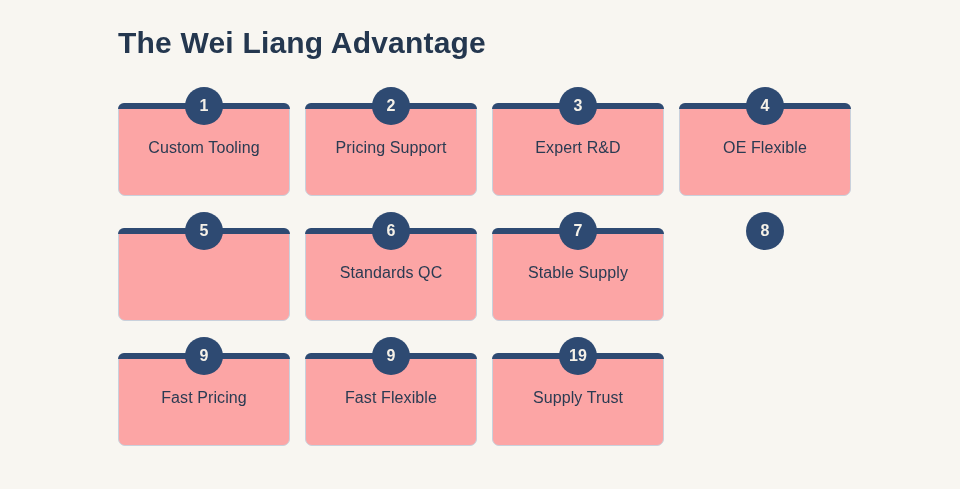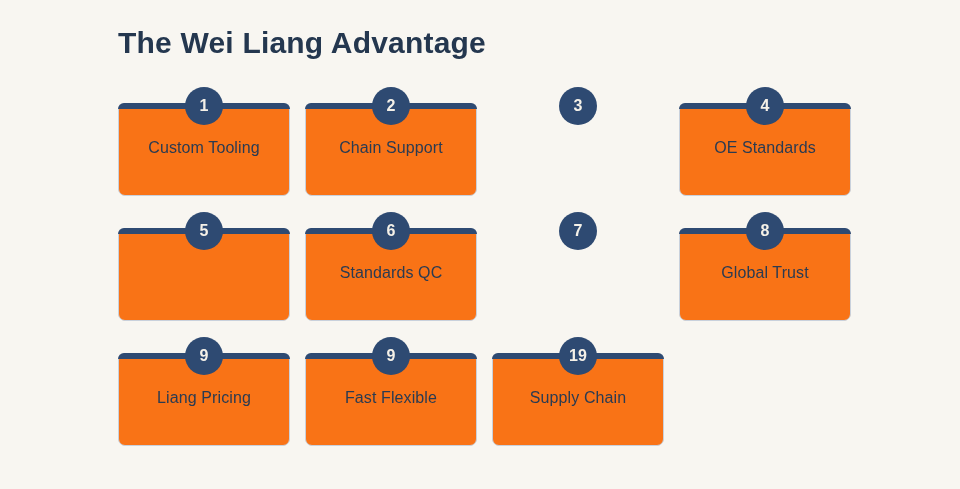--- a/index.html
+++ b/index.html
@@ -54,21 +54,21 @@
     font-size: 16px;
     font-weight: 700;
     z-index: 2;
   }
   .card {
     position: absolute;
     left: 0;
     right: 0;
     top: 16px;
     bottom: 0;
-    background: #f97316;
+    background: #fca5a5;
     border: 1px solid #c9d1dc;
     border-radius: 7px;
     display: flex;
     align-items: center;
     justify-content: center;
     padding-bottom: 4px;
   }
   .bar {
     position: absolute;
     top: -1px;
@@ -104,37 +104,41 @@
         <div class="label">Custom Tooling</div>
       </div>
     </div>
 
     <div class="cell">
       <div class="badge">
           <span>2</span>
         </div>
       <div class="card">
         <div class="bar"></div>
-        <div class="label">Chain Support</div>
+        <div class="label">Pricing Support</div>
       </div>
     </div>
 
     <div class="cell">
       <div class="badge">
           <span>3</span>
         </div>
+      <div class="card">
+        <div class="bar"></div>
+        <div class="label">Expert R&amp;D</div>
+      </div>
     </div>
 
     <div class="cell">
       <div class="badge">
           <span>4</span>
         </div>
       <div class="card">
         <div class="bar"></div>
-        <div class="label">OE Standards</div>
+        <div class="label">OE Flexible</div>
       </div>
     </div>
 
     <div class="cell">
       <div class="badge">
           <span>5</span>
         </div>
       <div class="card">
         <div class="bar"></div>
       </div>
@@ -147,57 +151,57 @@
       <div class="card">
         <div class="bar"></div>
         <div class="label">Standards QC</div>
       </div>
     </div>
 
     <div class="cell">
       <div class="badge">
           <span>7</span>
         </div>
+      <div class="card">
+        <div class="bar"></div>
+        <div class="label">Stable Supply</div>
+      </div>
     </div>
 
     <div class="cell">
       <div class="badge">
           <span>8</span>
         </div>
-      <div class="card">
-        <div class="bar"></div>
-        <div class="label">Global Trust</div>
-      </div>
     </div>
 
     <div class="cell">
       <div class="badge">
           <span>9</span>
         </div>
       <div class="card">
         <div class="bar"></div>
-        <div class="label">Liang Pricing</div>
+        <div class="label">Fast Pricing</div>
       </div>
     </div>
 
     <div class="cell">
       <div class="badge">
           <span>9</span>
         </div>
       <div class="card">
         <div class="bar"></div>
         <div class="label">Fast Flexible</div>
       </div>
     </div>
 
 
     <div class="cell">
       <div class="badge">
           <span>19</span>
         </div>
       <div class="card">
         <div class="bar"></div>
-        <div class="label">Supply Chain</div>
+        <div class="label">Supply Trust</div>
       </div>
     </div>
 
   </div>
 </div>
 
 </body></html>

